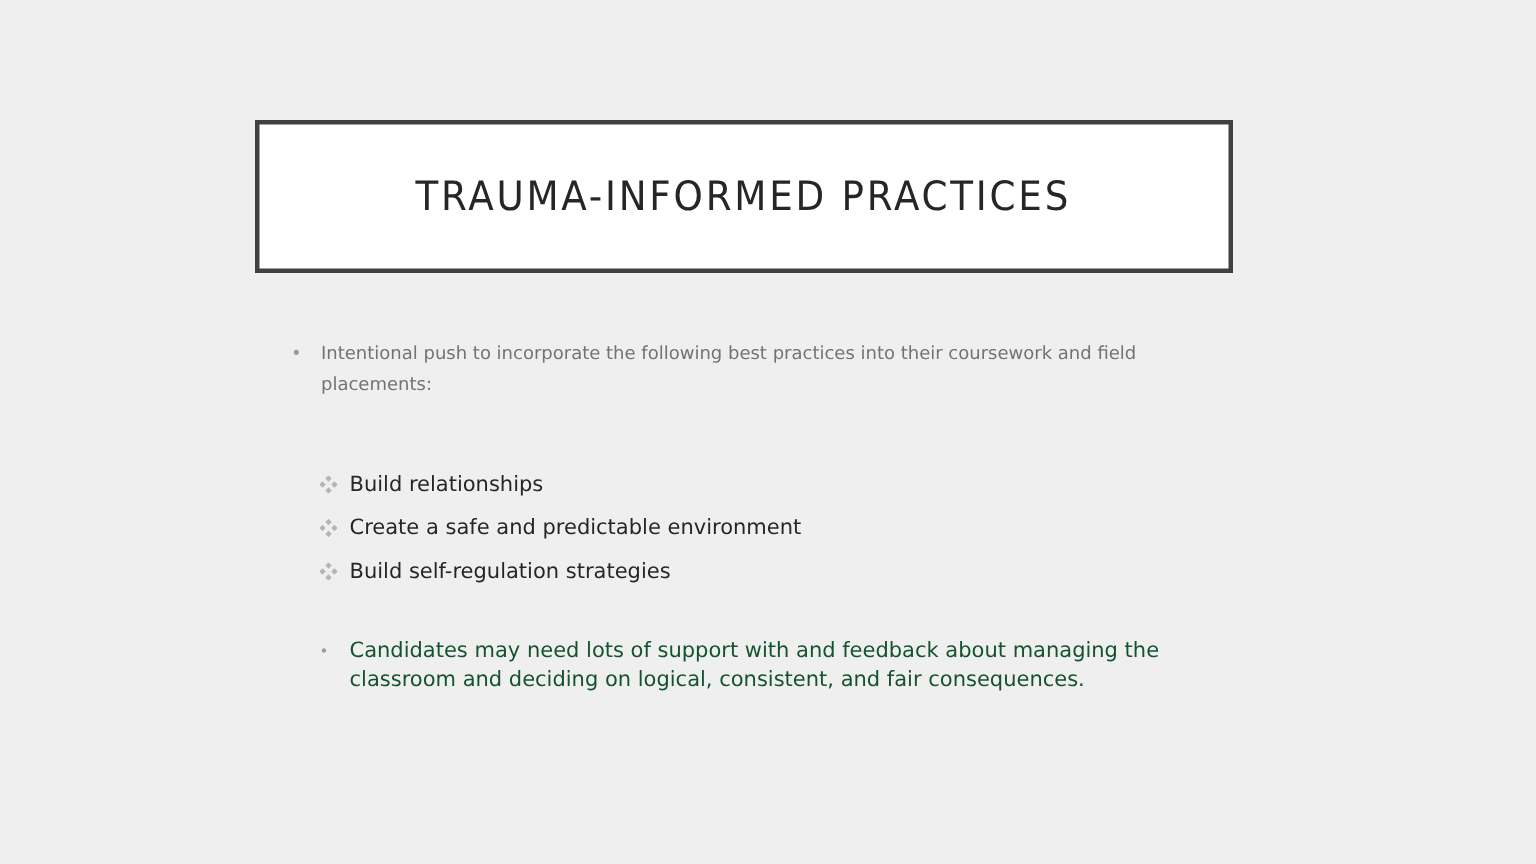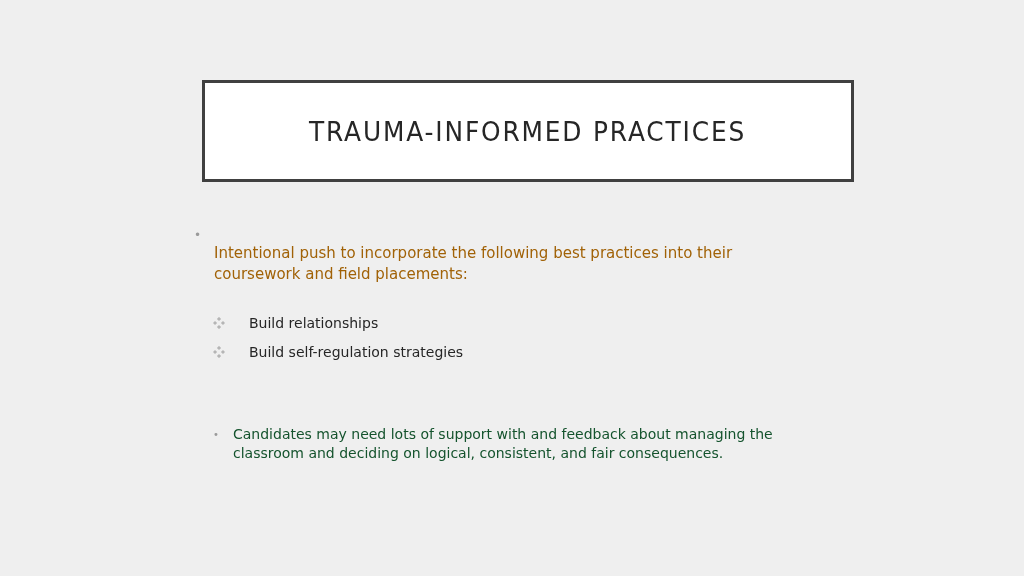--- a/index.html
+++ b/index.html
@@ -10,21 +10,21 @@
       width: 1024px;
       height: 576px;
       background: #efefef;
       position: relative;
       overflow: hidden;
       font-family: "DejaVu Sans", "Liberation Sans", sans-serif;
       color: #262626;
     }
     .title-box {
       position: absolute;
-      left: 202px;
+      left: 170px;
       top: 80px;
       width: 646px;
       height: 96px;
       background: #ffffff;
       border: 3px solid #404040;
       display: flex;
       align-items: center;
       justify-content: center;
     }
     .title-text {
@@ -45,36 +45,34 @@
       display: flex;
     }
     .bullet-l1 .dot {
       width: 20px;
       flex: 0 0 20px;
       color: #9a9a9a;
       font-size: 12px;
       line-height: 21px;
     }
     .bullet-l1 .text {
-      font-size: 15px;
+      font-size: 12px;
       line-height: 21px;
-      color: #a16207;
+      color: #737373;
       width: 560px;
-      margin-top: 18px;
     }
     .sub-list {
       position: absolute;
       left: 213px;
       top: 308px;
     }
     .sub-item {
       display: flex;
       align-items: center;
       height: 29px;
-      gap: 16px;
     }
     .sub-item .diamond {
       width: 20px;
       flex: 0 0 20px;
       display: flex;
       align-items: center;
     }
     .sub-item .text {
       font-size: 14px;
       color: #262626;
@@ -127,20 +125,31 @@
   </div>
   <div class="sub-item">
     <span class="diamond">
       <svg width="12" height="12" viewBox="0 0 12 12">
         <rect x="4.5" y="0.5" width="3" height="3" transform="rotate(45 6 2)" fill="#b5b5b5"></rect>
         <rect x="4.5" y="8.5" width="3" height="3" transform="rotate(45 6 10)" fill="#b5b5b5"></rect>
         <rect x="0.5" y="4.5" width="3" height="3" transform="rotate(45 2 6)" fill="#b5b5b5"></rect>
         <rect x="8.5" y="4.5" width="3" height="3" transform="rotate(45 10 6)" fill="#b5b5b5"></rect>
       </svg>
     </span>
+    <span class="text">Create a safe and predictable environment</span>
+  </div>
+  <div class="sub-item">
+    <span class="diamond">
+      <svg width="12" height="12" viewBox="0 0 12 12">
+        <rect x="4.5" y="0.5" width="3" height="3" transform="rotate(45 6 2)" fill="#b5b5b5"></rect>
+        <rect x="4.5" y="8.5" width="3" height="3" transform="rotate(45 6 10)" fill="#b5b5b5"></rect>
+        <rect x="0.5" y="4.5" width="3" height="3" transform="rotate(45 2 6)" fill="#b5b5b5"></rect>
+        <rect x="8.5" y="4.5" width="3" height="3" transform="rotate(45 10 6)" fill="#b5b5b5"></rect>
+      </svg>
+    </span>
     <span class="text">Build self-regulation strategies</span>
   </div>
 </div>
 
 <div class="bullet-l2">
   <span class="dot">•</span>
   <span class="text">Candidates may need lots of support with and feedback about managing the classroom and deciding on logical, consistent, and fair consequences.</span>
 </div>
 
 </body></html>

